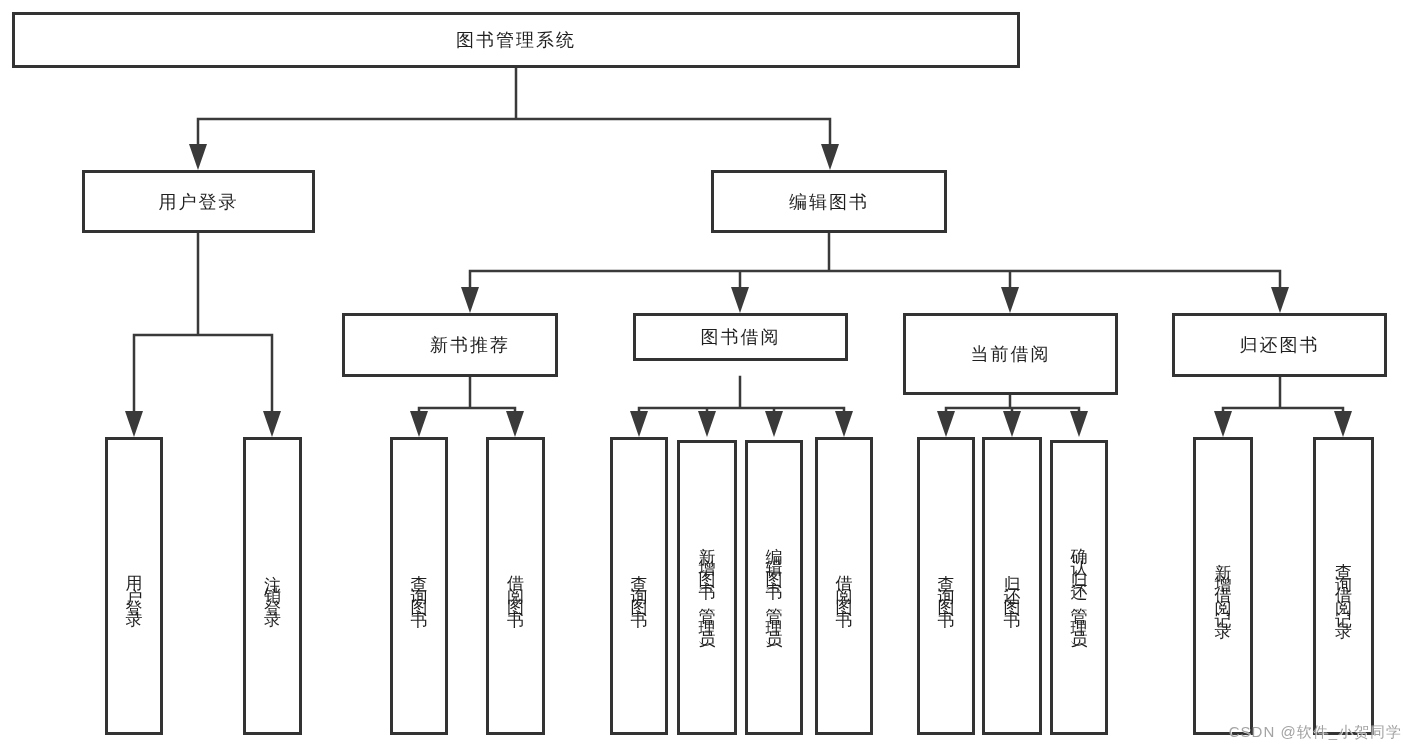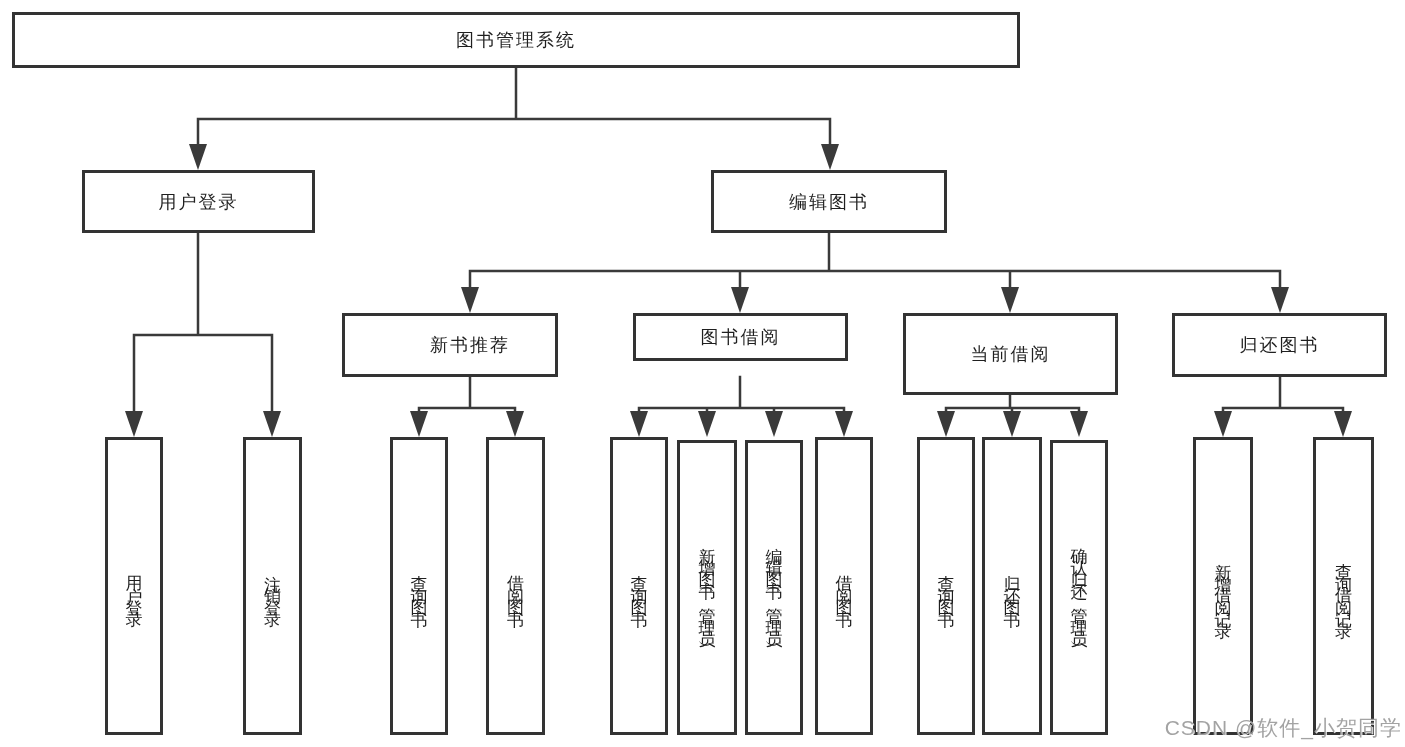--- a/index.html
+++ b/index.html
@@ -25,21 +25,21 @@
     writing-mode:vertical-rl;
     text-orientation:mixed;
     font-size:17px;
     letter-spacing:12px;
     line-height:1;
     white-space:nowrap;
   }
   .watermark{
     position:absolute;right:3px;bottom:5px;z-index:3;
     font-family:"Liberation Sans","DejaVu Sans",sans-serif;
-    font-size:21px;color:rgba(158,158,158,0.95);
+    font-size:15px;color:rgba(158,158,158,0.95);
     text-shadow:1px 1px 0 rgba(255,255,255,0.85);
     letter-spacing:1px;white-space:nowrap;
   }
 </style>
 </head>
 <body>
 
 <div id="stage">
 
   <svg class="connectors" width="1405" height="747" viewBox="0 0 1405 747">

